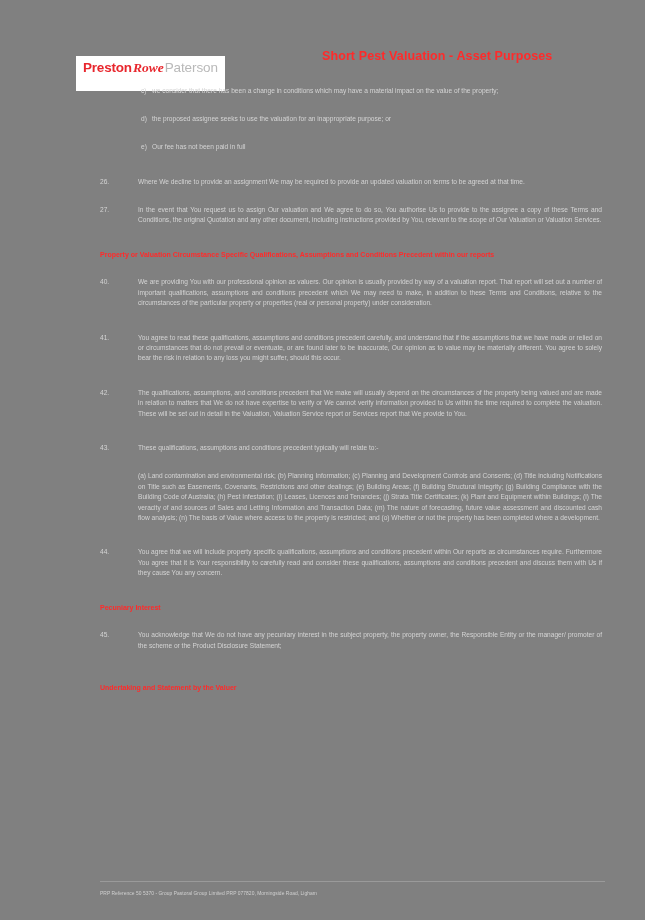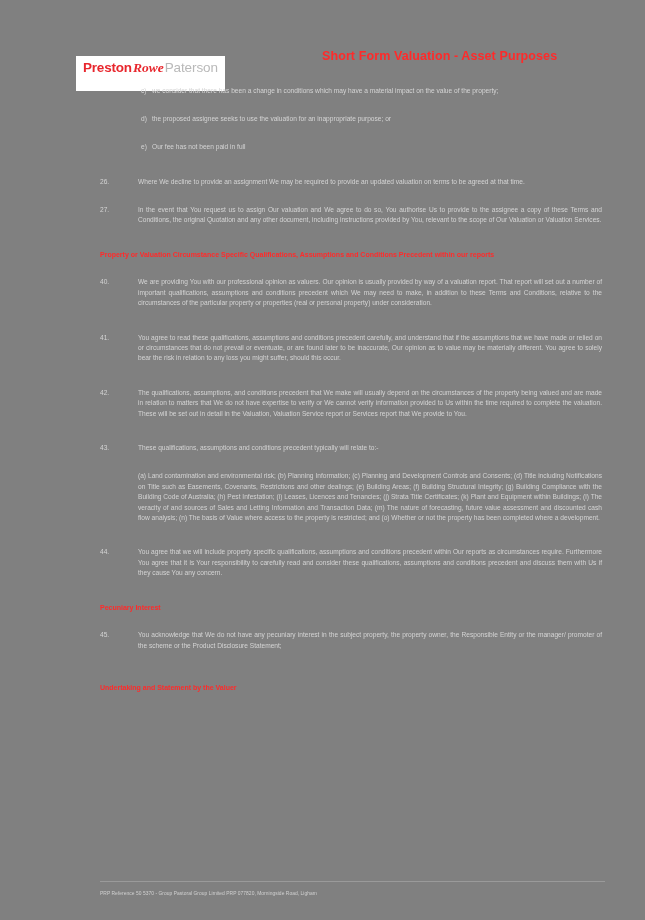--- a/index.html
+++ b/index.html
@@ -156,21 +156,21 @@
 </style>
 </head>
 <body>
 
 <div class="page">
 
   <div class="header">
     <div class="logo-box">
       <span class="logo-preston">Preston</span><span class="logo-rowe">Rowe</span><span class="logo-paterson">Paterson</span>
     </div>
-    <div class="header-title">Short Form Valuation - Asset Purposes</div>
+    <div class="header-title">Short Pest Valuation - Asset Purposes</div>
   </div>
 
   <div class="content">
 
     <div class="sub-item">
       <span class="lbl">c)</span>
       <span class="txt">we consider that there has been a change in conditions which may have a material impact on the value of the property;</span>
     </div>
     <div class="gap-sm"></div>
     <div class="sub-item">

